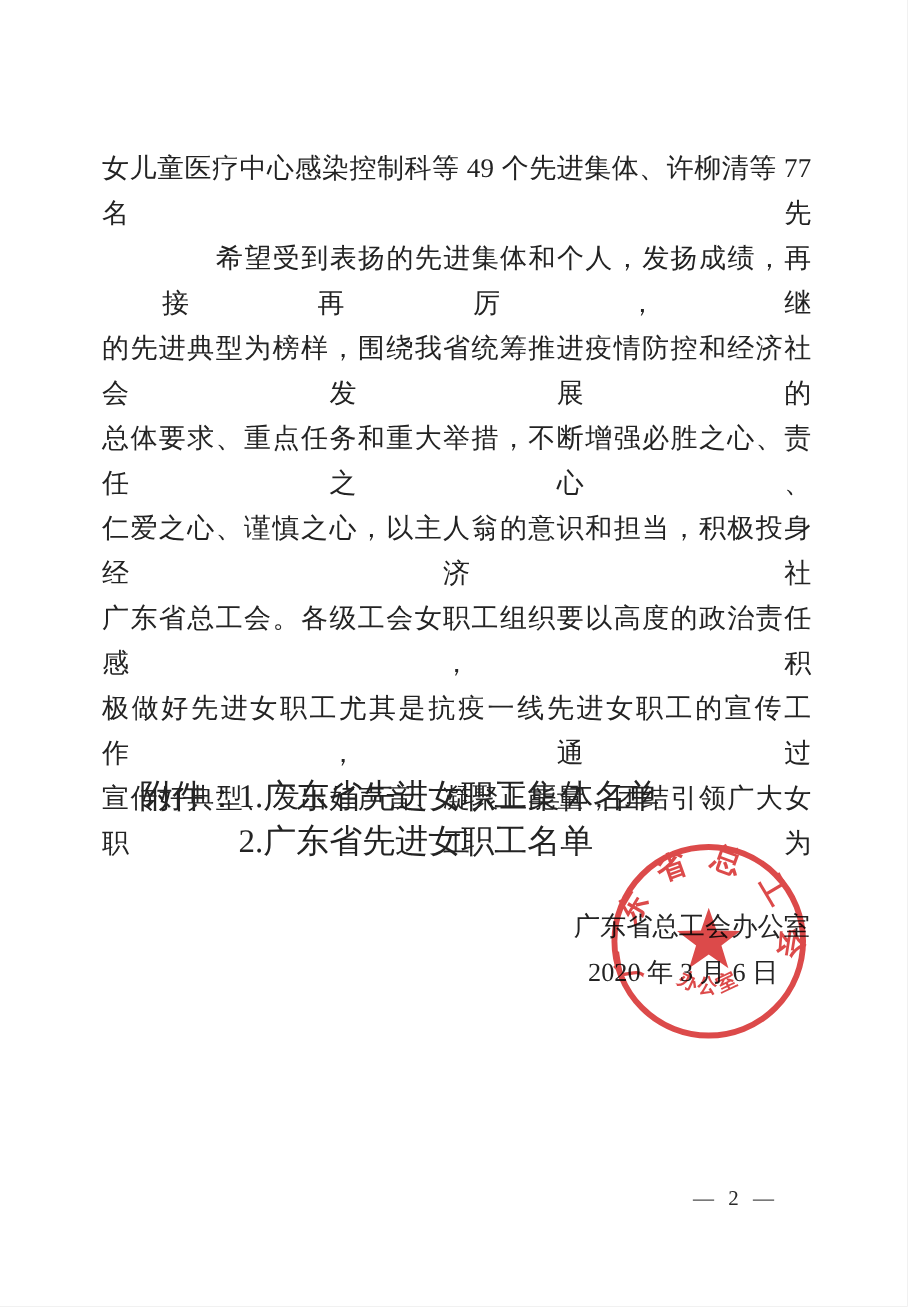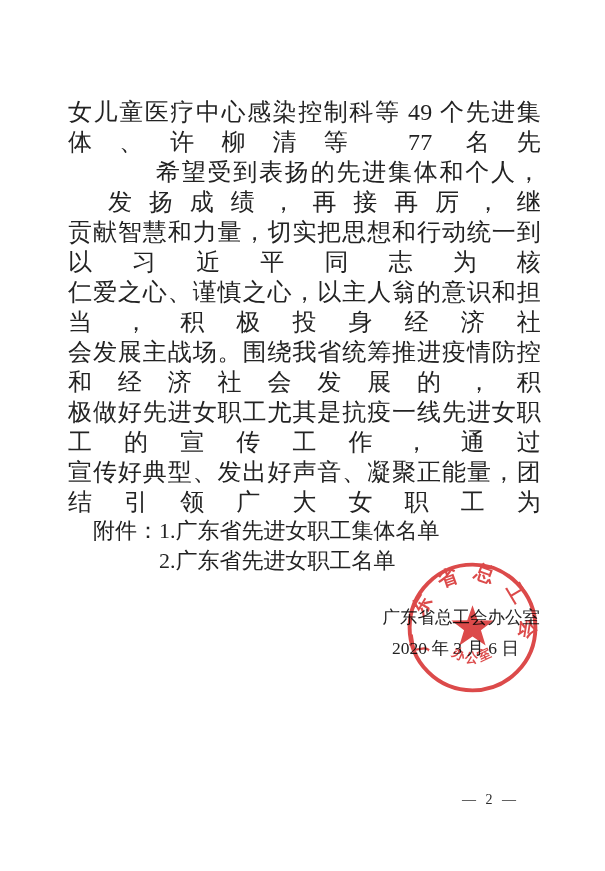--- a/index.html
+++ b/index.html
@@ -14,21 +14,21 @@
     overflow: hidden;
     font-family: "Liberation Serif", "DejaVu Serif", serif;
     color: var(--ink);
   }
   
   .doc-body {
     position: absolute;
     left: 68px;
     top: 97px;
     width: 473px;
-    font-size: 24px;
+    font-size: 18px;
     line-height: 30px;
     letter-spacing: 0.2px;
   }
   .body-line {
     text-align: justify;
     white-space: normal;
   }
   .body-line.fill { text-align-last: justify; }
   .body-line.indent { text-indent: 2em; margin-left: 40px; }
   
@@ -95,23 +95,24 @@
 </style>
 </head>
 <body>
 
 <div class="page">
 
   <div class="doc-body">
 
   <div class="body-line fill">女儿童医疗中心感染控制科等 49 个先进集体、许柳清等 77 名先</div>
       <div class="body-line indent fill">希望受到表扬的先进集体和个人，发扬成绩，再接再厉，继</div>
-      <div class="body-line fill">贡献智慧和力量，切实把思想和行动统一到以习近平同志为核</div>
+      <div class="body-line fill">的先进典型为榜样，围绕我省统筹推进疫情防控和经济社会发展的</div>
+      <div class="body-line fill">总体要求、重点任务和重大举措，不断增强必胜之心、责任之心、</div>
       <div class="body-line fill">仁爱之心、谨慎之心，以主人翁的意识和担当，积极投身经济社</div>
-      <div class="body-line fill">会发展主战场。围绕我省统筹推进疫情防控和经济社会发展的，积</div>
+      <div class="body-line fill">广东省总工会。各级工会女职工组织要以高度的政治责任感，积</div>
       <div class="body-line fill">极做好先进女职工尤其是抗疫一线先进女职工的宣传工作，通过</div>
       <div class="body-line fill">宣传好典型、发出好声音、凝聚正能量，团结引领广大女职工为</div>
     </div>
 
   <div class="attachment">
     <div class="att-row1">
       <span>附件：</span><span>1.广东省先进女职工集体名单</span>
     </div>
     <div class="att-row2">
       <span>2.广东省先进女职工名单</span>

